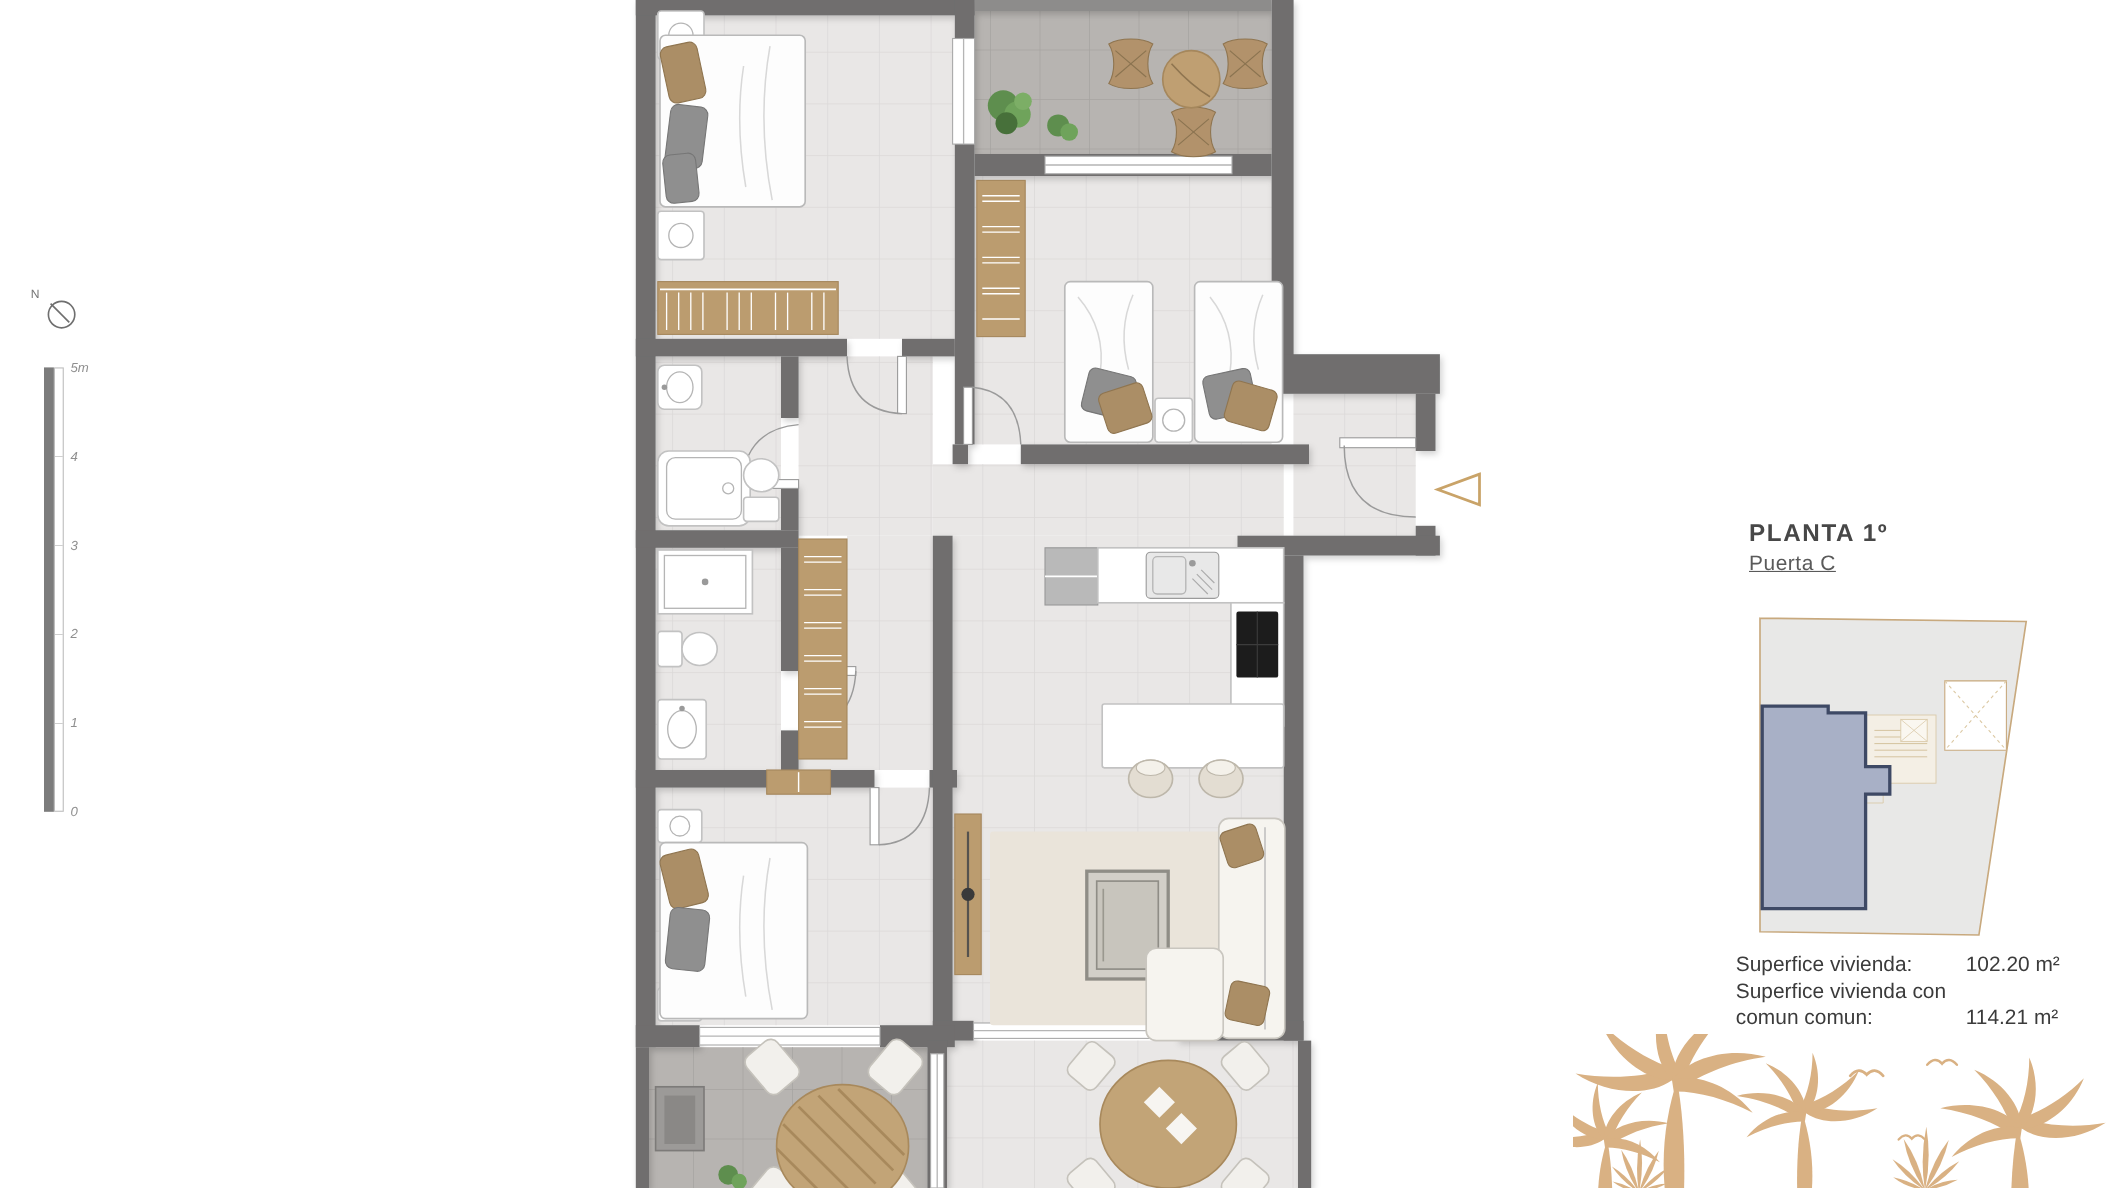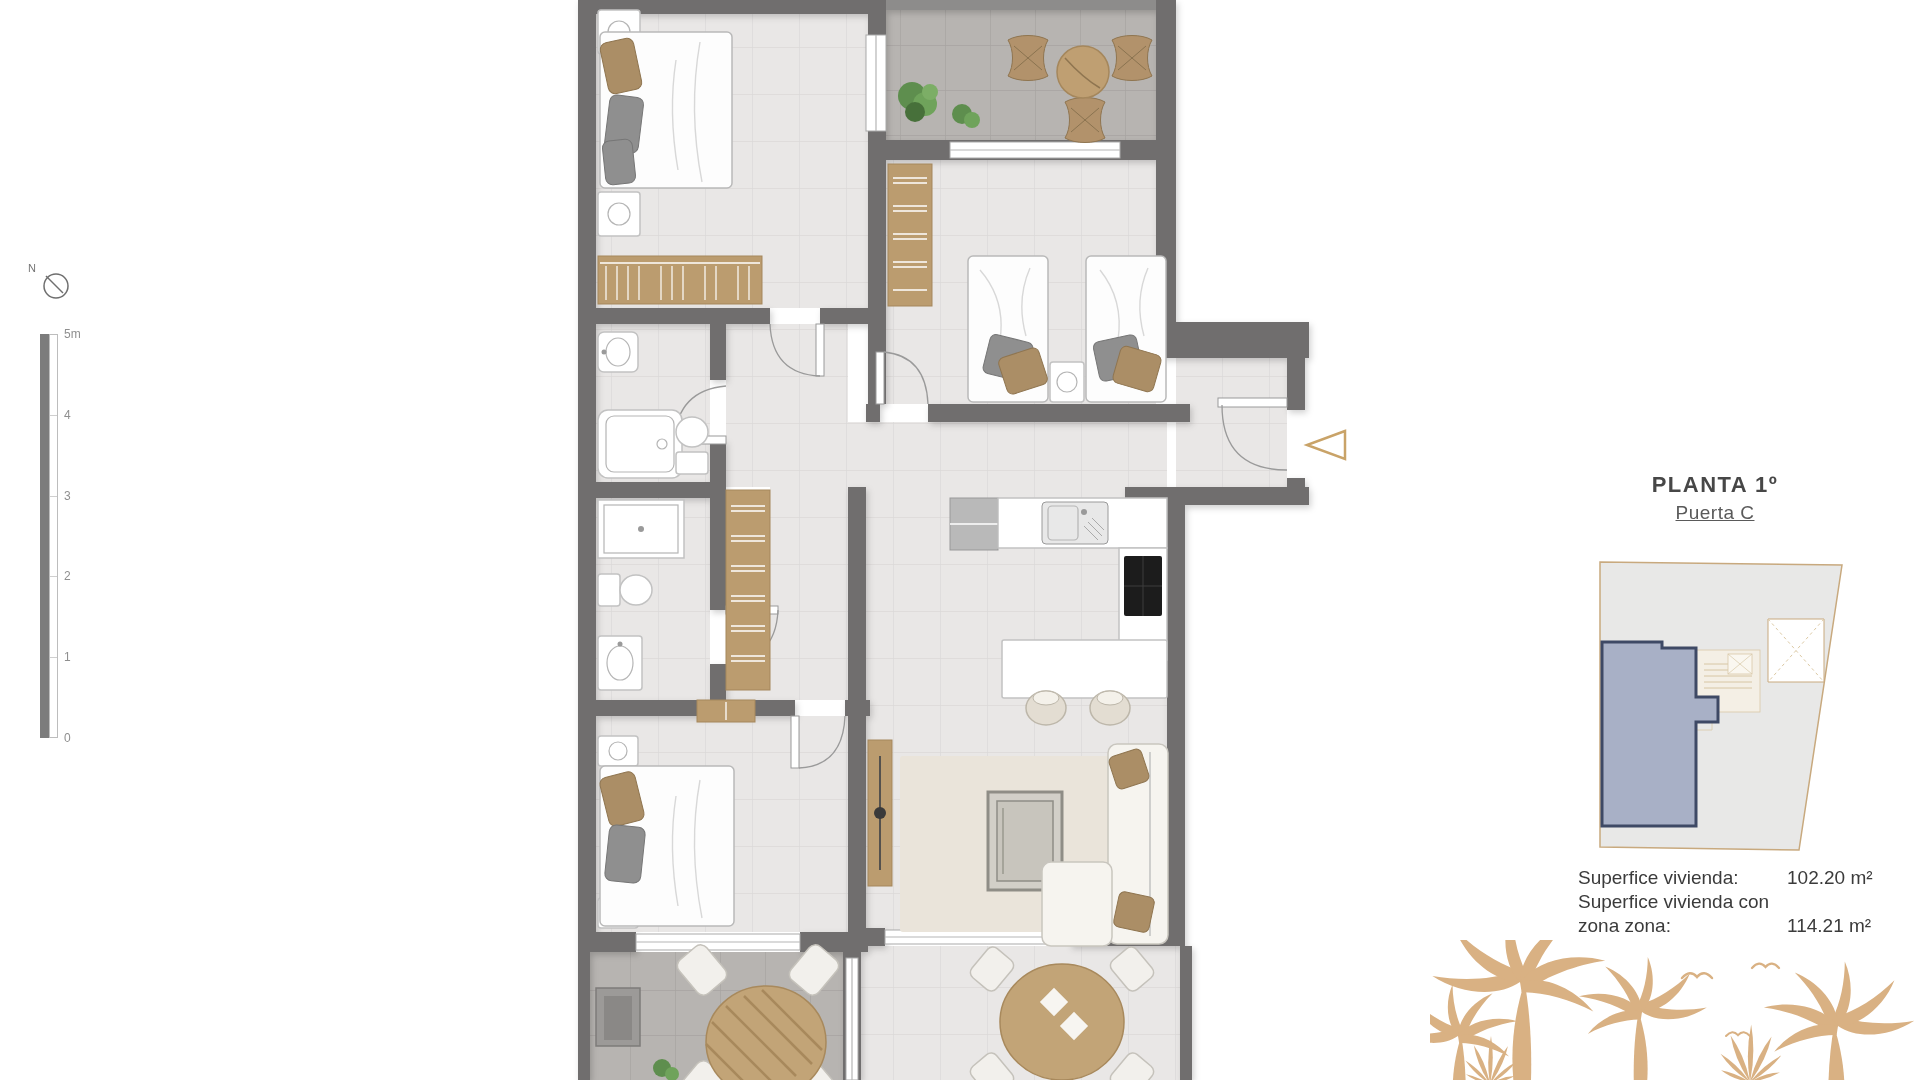--- a/index.html
+++ b/index.html
@@ -3,21 +3,21 @@
 <meta charset="utf-8">
 <style>
   html,body{margin:0;padding:0;background:#ffffff;}
   body{width:1920px;height:1080px;position:relative;overflow:hidden;
        font-family:"Liberation Sans", sans-serif;-webkit-font-smoothing:antialiased;}
   .abs{position:absolute;}
   
   #north{left:28px;top:262px;width:60px;height:50px;}
   #north .n-label{position:absolute;left:0;top:0;font-size:11px;color:#767676;}
   
-  #scalebar{left:40px;top:334px;width:70px;height:420px;}
+  #scalebar{left:40px;top:334px;width:70px;height:420px;font-style:italic;}
   #scalebar .bar-dark{position:absolute;left:0;top:0;width:9px;height:404px;background:var(--scale_gray);}
   #scalebar .bar-light{position:absolute;left:9px;top:0;width:9px;height:404px;border:1px solid #bdbdbd;box-sizing:border-box;
       background:repeating-linear-gradient(to bottom,#ffffff 0 79.8px,#cfcfcf 79.8px 80.8px);}
   #scalebar .tick{position:absolute;left:24px;font-size:12px;color:var(--label_gray);}
   
   #plan{left:560px;top:0;width:800px;height:1080px;}
   .w{fill:var(--wall);}
   .wt{fill:#8d8c8b;}
   .fl{fill:var(--floor);}
   .flp{fill:url(#tL);}
@@ -31,21 +31,21 @@
   .arc{fill:none;stroke:#9a9a9a;stroke-width:1.3;}
   .leaf{fill:#ffffff;stroke:#9a9a9a;stroke-width:1;}
   .win{fill:#ffffff;stroke:#a9a9a9;stroke-width:1;}
   .cream{fill:#f6f4ef;stroke:#c9c6bf;stroke-width:1.5;}
   .pil-t{fill:#ab8e66;stroke:#8f7550;stroke-width:1;}
   .pil-g{fill:#8f8f8f;stroke:#767676;stroke-width:1;}
   .fold{fill:none;stroke:#d8d8d8;stroke-width:1.4;}
   .steel{fill:#e8e8e8;stroke:#9a9a9a;stroke-width:1;}
   .chair-w{fill:#f2f0ec;stroke:#c5c2bb;stroke-width:1.5;}
   
-  #plan-title-box{left:1590px;top:472px;width:250px;text-align:center;}
+  #plan-title-box{left:1590px;top:472px;width:250px;}
   #plan-title{font-size:22px;font-weight:bold;letter-spacing:1.5px;color:var(--text_dark);}
   #plan-sub{font-size:19px;color:var(--text_mid);margin-top:4px;letter-spacing:.5px;text-decoration:underline;}
   #minimap{left:1592px;top:552px;}
   #areas{left:1578px;top:866px;width:346px;font-size:19px;color:var(--text_area);line-height:24px;}
   #areas .row{display:flex;}
   #areas .lbl{width:209px;}
   #areas .val{width:137px;}
   #areas .row2{align-items:flex-end;}
   
   #palms{left:1430px;top:940px;}
@@ -413,21 +413,21 @@
 </svg>
 
 <div id="areas" class="abs">
   <div class="row">
     <span class="lbl">Superfice vivienda:</span>
     <span class="val">102.20 m²</span>
   </div>
   <div class="row row2">
     <span class="lbl">
       <span style="display:block">Superfice vivienda con</span>
-      <span style="display:block">zona zona:</span>
+      <span style="display:block">comun comun:</span>
     </span>
     <span class="val">114.21 m²</span>
   </div>
 </div>
 
 <svg id="palms" class="abs" width="490" height="140" viewBox="0 0 490 140">
   <defs>
     <path id="fr" class="palm" d="M0,0 C16,-16 48,-20 76,-8 C50,-8 24,-2 6,8 Z"></path>
     <g id="palmDef">
       <path class="palm" d="M-4,100 C-10,62 -5,28 4,0 C9,28 11,62 9,100 Z"></path>

